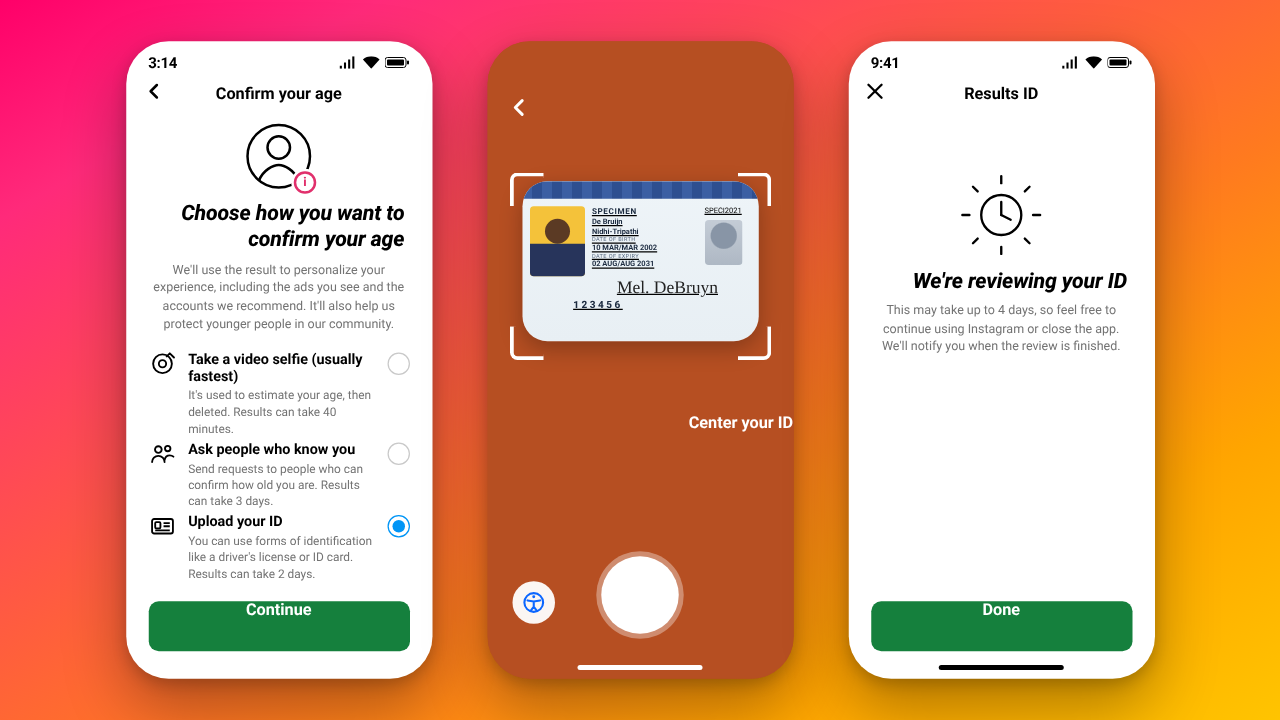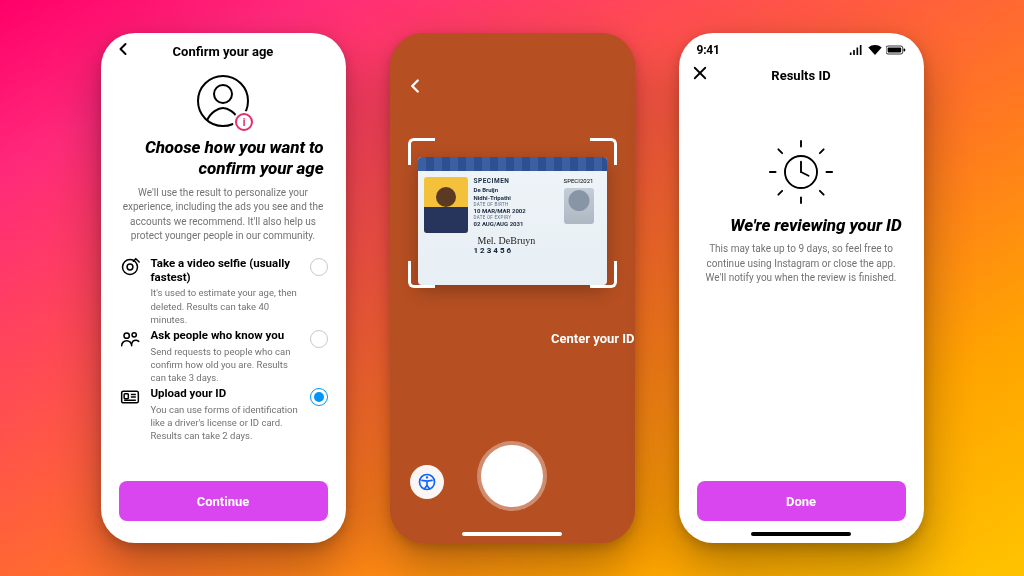--- a/index.html
+++ b/index.html
@@ -22,55 +22,71 @@
   .h1{font-size:17px;font-weight:800;text-align:right;line-height:1.25;margin:6px 4px 6px;letter-spacing:-.1px;font-style:italic;}
   .lead{font-size:10px;color:#737373;text-align:center;line-height:1.45;margin:0 2px 12px;}
   .options{display:flex;flex-direction:column;gap:2px;margin-top:4px;}
   .opt{display:flex;align-items:flex-start;gap:10px;position:relative;padding-right:22px;}
   .opt .ico{width:22px;flex:0 0 22px;display:flex;justify-content:center;padding-top:1px;}
   .opt .txts .t{font-size:11.5px;font-weight:700;line-height:1.25;}
   .opt .txts .d{font-size:9.5px;color:#737373;line-height:1.4;margin-top:2px;}
   .radio{position:absolute;right:0;top:2px;width:16px;height:16px;border-radius:50%;border:1.5px solid #c9c9c9;}
   .radio.checked{border-color:#0095f6;}
   .radio.checked::after{content:"";position:absolute;inset:3px;border-radius:50%;background:#0095f6;}
-  .primary-btn{position:absolute;left:18px;right:18px;bottom:22px;height:40px;border-radius:8px;background:#d946ef;color:#fff;font-weight:700;font-size:13px;display:flex;align-items:center;justify-content:center;}
+  .primary-btn{position:absolute;left:18px;right:18px;bottom:22px;height:40px;border-radius:8px;background:#15803d;color:#fff;font-weight:700;font-size:13px;display:flex;justify-content:center;}
   .camera-surface{position:absolute;inset:0;background:#b64f22;}
   .camera-back{position:absolute;left:14px;top:42px;z-index:5;}
   .frame-corners{position:absolute;left:18px;right:18px;top:105px;height:150px;z-index:4;}
   .corner{position:absolute;width:24px;height:24px;border:3px solid #fff;border-radius:6px;}
   .corner.tl{top:0;left:0;border-right:none;border-bottom:none;border-top-right-radius:0;border-bottom-left-radius:0;}
   .corner.tr{top:0;right:0;border-left:none;border-bottom:none;border-top-left-radius:0;border-bottom-right-radius:0;}
   .corner.bl{bottom:0;left:0;border-right:none;border-top:none;border-bottom-right-radius:0;border-top-left-radius:0;}
   .corner.br{bottom:0;right:0;border-left:none;border-top:none;border-bottom-left-radius:0;border-top-right-radius:0;}
-  .idcard{position:absolute;left:28px;right:28px;top:124px;height:128px;background:linear-gradient(180deg,#eef4f8 0%,#e8eff4 100%);border-radius:4px;box-shadow:0 6px 18px rgba(0,0,0,.25);z-index:3;overflow:hidden;font-size:6px;}
+  .idcard{position:absolute;left:28px;right:28px;top:112px;height:128px;background:linear-gradient(180deg,#eef4f8 0%,#e8eff4 100%);border-radius:20px;box-shadow:0 6px 18px rgba(0,0,0,.25);z-index:3;overflow:hidden;font-size:6px;text-decoration:underline;}
   .id-top{height:14px;background:repeating-linear-gradient(90deg,#3b5fa3 0 8px,#2e4f90 8px 16px);}
   .id-body{display:flex;padding:6px 6px 4px 6px;gap:6px;}
   .id-photo{width:44px;height:56px;border-radius:3px;background:#f4c23a;overflow:hidden;position:relative;}
   .id-photo .head{position:absolute;left:50%;top:10px;transform:translateX(-50%);width:20px;height:20px;border-radius:50%;background:#5b3a24;}
   .id-photo .body{position:absolute;left:50%;bottom:-4px;transform:translateX(-50%);width:40px;height:30px;border-radius:16px 16px 0 0;background:#27345b;}
   .id-fields{flex:1;}
   .id-fields .lbl{font-size:4.5px;color:#5a6b82;text-transform:uppercase;letter-spacing:.3px;}
   .id-fields .val{font-size:6px;font-weight:700;color:#1c2b40;margin-bottom:1px;}
   .id-right{width:44px;display:flex;flex-direction:column;align-items:center;gap:4px;}
   .ghost{width:30px;height:36px;border-radius:3px;background:radial-gradient(circle at 50% 35%,#8895a6 0 10px,transparent 11px),linear-gradient(180deg,#c4ccd6,#aeb8c4);}
-  .id-num{font-size:8px;font-weight:800;letter-spacing:2px;color:#1c2b40;padding:0 0 4px 56px;}
-  .id-sign{font-family:cursive;font-size:10px;color:#222;padding-left:60px;margin-top:-2px;}
+  .id-num{font-size:8px;font-weight:800;letter-spacing:2px;color:#1c2b40;padding:0 0 4px 41px;}
+  .id-sign{font-family:cursive;font-size:14px;color:#222;padding-left:76px;margin-top:-2px;}
   .center-id-label{position:absolute;left:0;right:0;top:298px;text-align:right;color:#fff;font-weight:700;font-size:13px;z-index:4;}
   .shutter{position:absolute;left:50%;bottom:36px;transform:translateX(-50%);width:62px;height:62px;border-radius:50%;background:#fff;box-shadow:0 0 0 4px rgba(255,255,255,.35);z-index:4;}
   .aux-btn{position:absolute;left:20px;bottom:44px;width:34px;height:34px;border-radius:50%;background:rgba(255,255,255,.95);display:flex;align-items:center;justify-content:center;z-index:4;}
   .home-ind{position:absolute;left:50%;bottom:7px;transform:translateX(-50%);width:100px;height:4px;border-radius:3px;background:#000;}
   .phone.dark .home-ind{background:#fff;}
   .clock-illus{display:flex;justify-content:center;margin-top:46px;margin-bottom:10px;}
 </style>
 </head>
 <body>
 
 <div class="stage">
 
   <div class="phone">
+    <div class="statusbar">
+      <span>3:14</span>
+      <span class="status-icons">
+        <svg width="15" height="10" viewBox="0 0 18 12">
+            <path d="M1 9h2v3H1zM5 6h2v6H5zM9 3h2v9H9zM13 0h2v12h-2z" fill="#000"></path>
+          </svg>
+        <svg width="14" height="10" viewBox="0 0 16 12">
+            <path d="M8 12L0 3C4.4-1 11.6-1 16 3z" fill="#000"></path>
+          </svg>
+        <svg width="20" height="10" viewBox="0 0 25 12">
+            <rect x="0" y="1" width="21" height="10" rx="2.5" fill="none" stroke="#000" stroke-width="1"></rect>
+            <rect x="2" y="3" width="17" height="6" rx="1" fill="#000"></rect>
+            <rect x="22" y="4" width="2" height="4" rx="1" fill="#000"></rect>
+          </svg>
+      </span>
+    </div>
     <div class="hdr">
       <span class="navicon">
         <svg width="20" height="20" viewBox="0 0 24 24" fill="none" stroke="#000" stroke-width="2.4" stroke-linecap="round" stroke-linejoin="round">
             <polyline points="15 18 9 12 15 6"></polyline>
           </svg>
       </span>
       <span class="title">Confirm your age</span>
     </div>
     <div class="body">
       <div class="profile-badge">
@@ -250,21 +266,21 @@
         <line x1="62" y1="35" x2="68" y2="35"></line>
         <line x1="15" y1="15" x2="11" y2="11"></line>
         <line x1="55" y1="15" x2="59" y2="11"></line>
         <line x1="15" y1="55" x2="11" y2="59"></line>
         <line x1="55" y1="55" x2="59" y2="59"></line>
       </svg>
     </div>
 
     <div class="body">
       <div class="h1">We're reviewing your ID</div>
-      <div class="lead">This may take up to 9 days, so feel free to continue using Instagram or close the app. We'll notify you when the review is finished.</div>
+      <div class="lead">This may take up to 4 days, so feel free to continue using Instagram or close the app. We'll notify you when the review is finished.</div>
     </div>
 
     <div class="primary-btn">
         <span>Done</span>
       </div>
     <div class="home-ind"></div>
   </div>
 
 </div>
 

